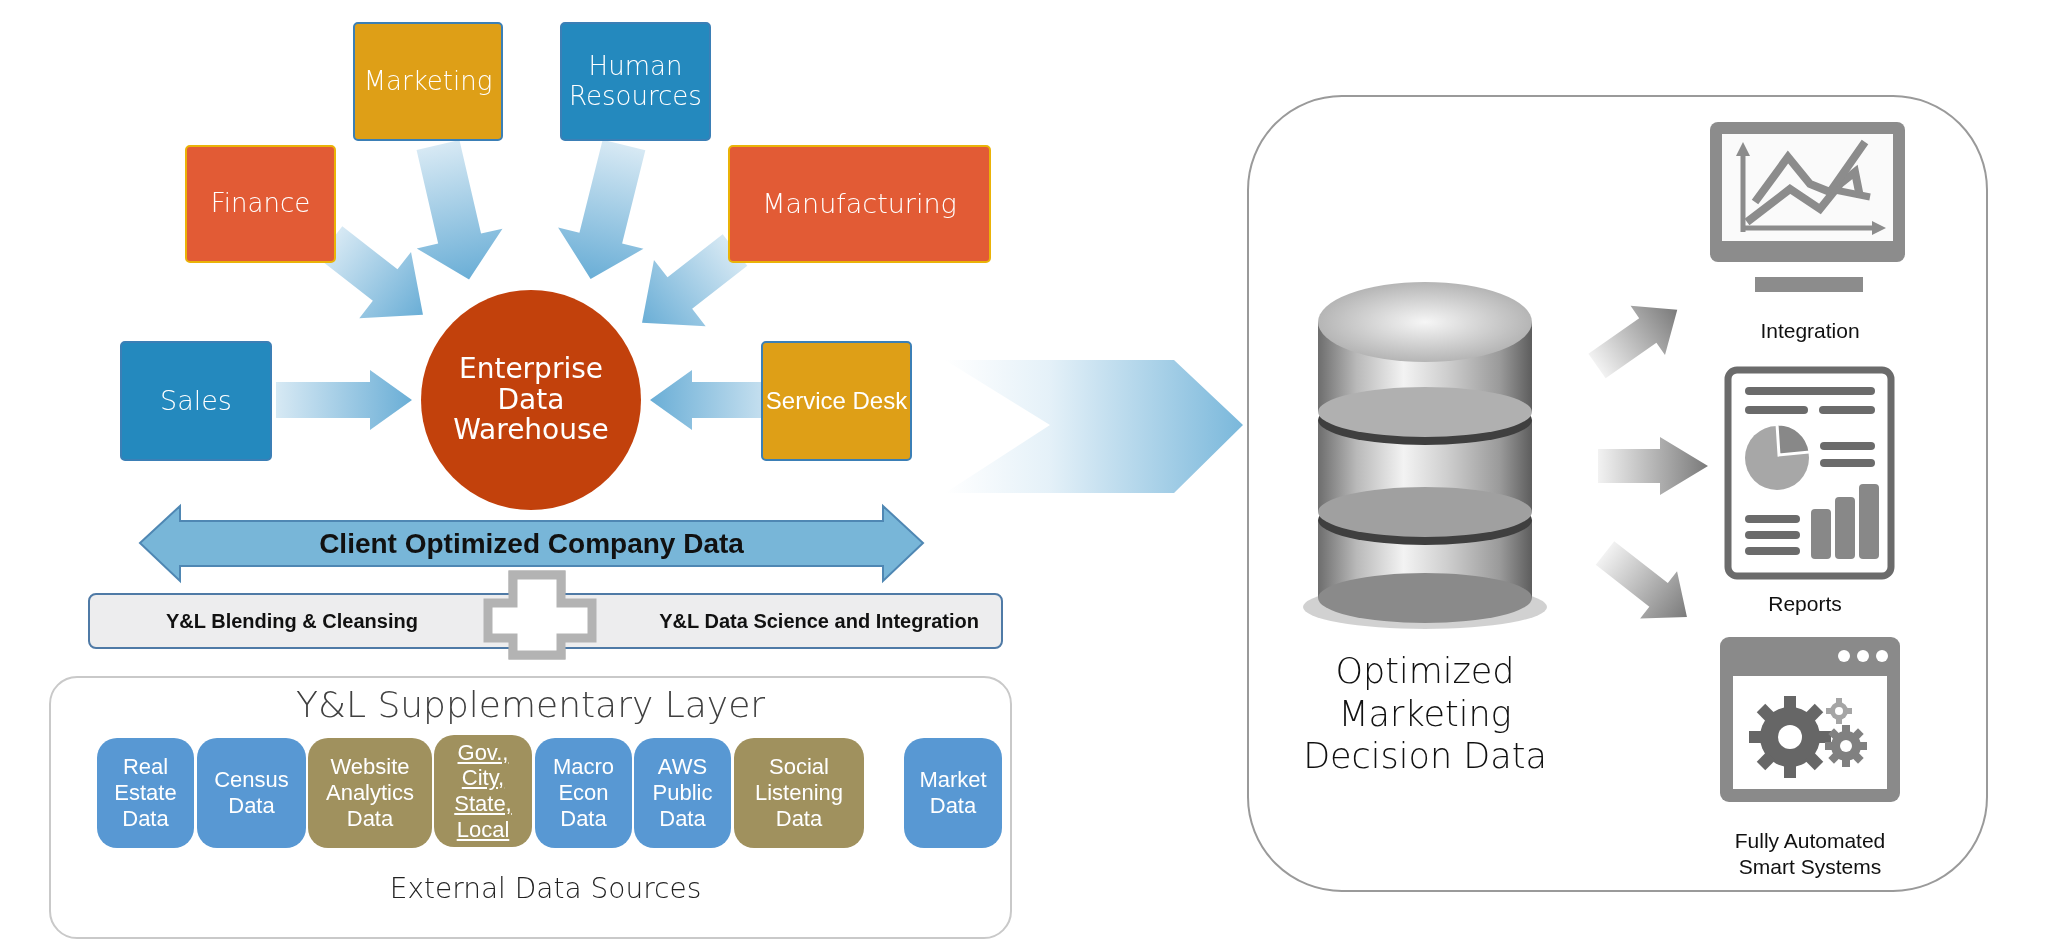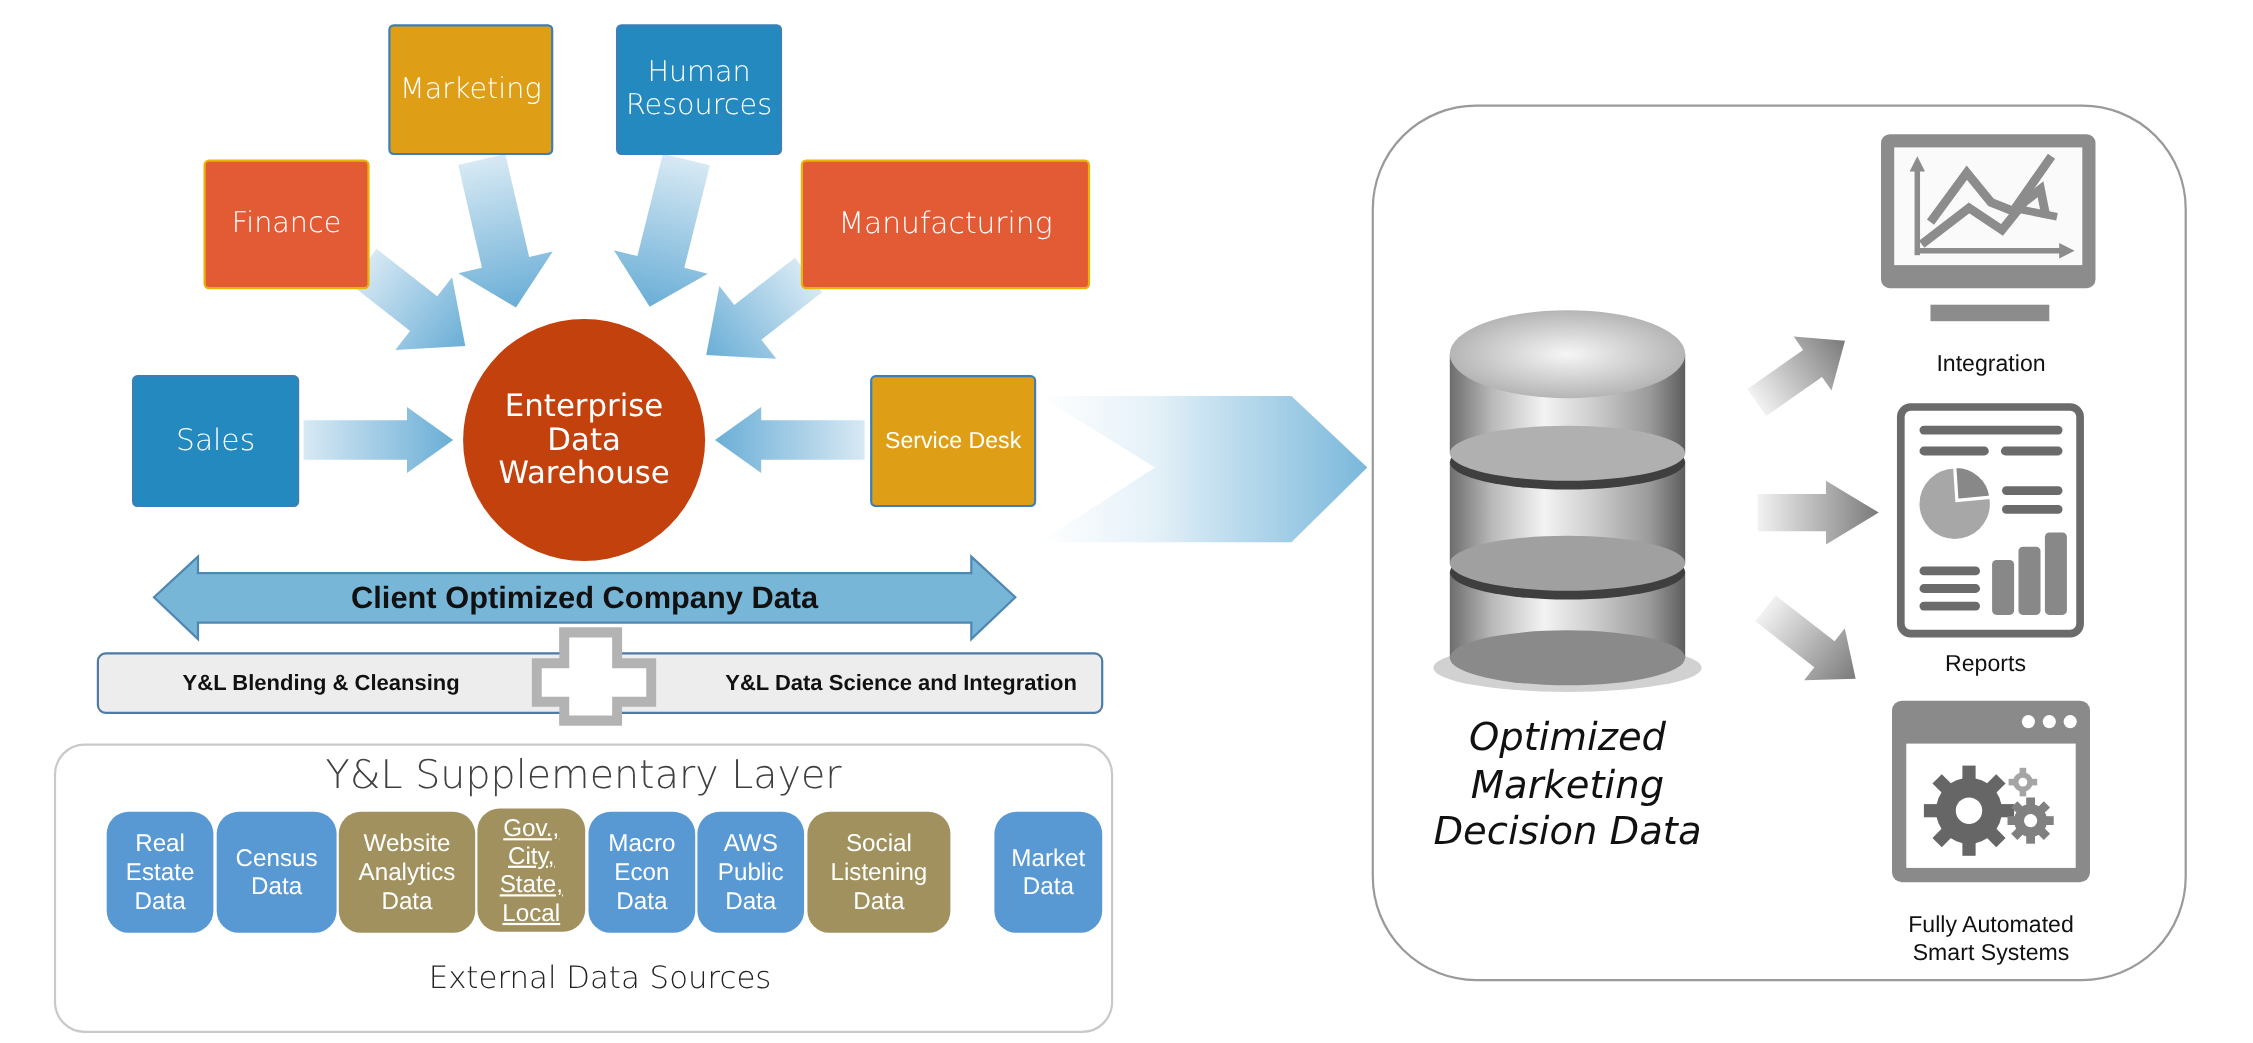--- a/index.html
+++ b/index.html
@@ -12,21 +12,21 @@
   .hub{position:absolute;left:421px;top:290px;width:220px;height:220px;border-radius:50%;background:#c2410c;color:#fff;display:flex;align-items:center;justify-content:center;text-align:center;font-family:"DejaVu Sans",sans-serif;font-size:28px;line-height:1.1;}
   .band{position:absolute;left:88px;top:593px;width:915px;height:56px;background:#ededee;border:2px solid #4f7aa6;border-radius:8px;box-sizing:border-box;}
   .band-text{position:absolute;top:0;height:52px;display:flex;align-items:center;font-weight:bold;font-size:20px;color:#111;}
   .supp{position:absolute;left:49px;top:676px;width:963px;height:263px;border:2px solid #c9c9c9;border-radius:28px;box-sizing:border-box;background:#fff;}
   .supp-title{position:absolute;left:0;width:100%;top:6px;text-align:center;font-family:"DejaVu Sans",sans-serif;font-size:36px;font-weight:300;color:#404040;}
   .src{position:absolute;top:738px;height:110px;border-radius:20px;color:#fff;display:flex;align-items:center;justify-content:center;text-align:center;font-size:22px;line-height:1.17;box-sizing:border-box;}
   .src.b{background:#5898d3;}
   .src.k{background:#a0915e;}
   .panel{position:absolute;left:1247px;top:95px;width:741px;height:797px;border:2px solid #9a9a9a;border-radius:95px;box-sizing:border-box;background:#fff;}
   .out-label{position:absolute;text-align:center;font-size:21px;color:#111;line-height:1.25;}
-  .db-label{position:absolute;left:1270px;top:650px;width:310px;text-align:center;font-family:"DejaVu Sans",sans-serif;font-weight:300;font-size:35px;line-height:1.22;color:#111;font-style:italic;}
+  .db-label{position:absolute;left:1270px;top:650px;width:310px;text-align:center;font-family:"DejaVu Sans",sans-serif;font-weight:300;font-size:35px;line-height:1.22;color:#111;}
 </style>
 </head>
 <body>
 
 <svg class="abs" style="left:0;top:0" width="2048" height="948">
   <defs>
     <linearGradient id="gBlueDown" x1="0" y1="0" x2="0" y2="1">
       <stop offset="0" stop-color="#d7e9f4"></stop>
         <stop offset="1" stop-color="#6aaed6"></stop>
     </linearGradient>
@@ -122,21 +122,21 @@
 </div>
 <div class="box orange" style="left:185px;top:145px;width:151px;height:118px;font-size:26px;">
   <span>Finance</span>
 </div>
 <div class="box orange" style="left:728px;top:145px;width:263px;height:118px;font-size:27px;">
   <span>Manufacturing</span>
 </div>
 <div class="box blue" style="left:120px;top:341px;width:152px;height:120px;font-size:27px;">
   <span>Sales</span>
 </div>
-<div class="box gold" style="left:791px;top:341px;width:151px;height:120px;font-size:21px;font-family:'Liberation Sans',sans-serif;font-weight:normal;">
+<div class="box gold" style="left:761px;top:341px;width:151px;height:120px;font-size:24px;font-family:'Liberation Sans',sans-serif;font-weight:normal;">
   <span>Service Desk</span>
 </div>
 
 <div class="hub">
   <span style="white-space:pre-line">Enterprise
 Data
 Warehouse</span>
 </div>
 
 <div class="abs" style="left:180px;top:524px;width:703px;height:40px;display:flex;align-items:center;justify-content:center;font-weight:bold;font-size:28px;color:#111;">Client Optimized Company Data</div>

